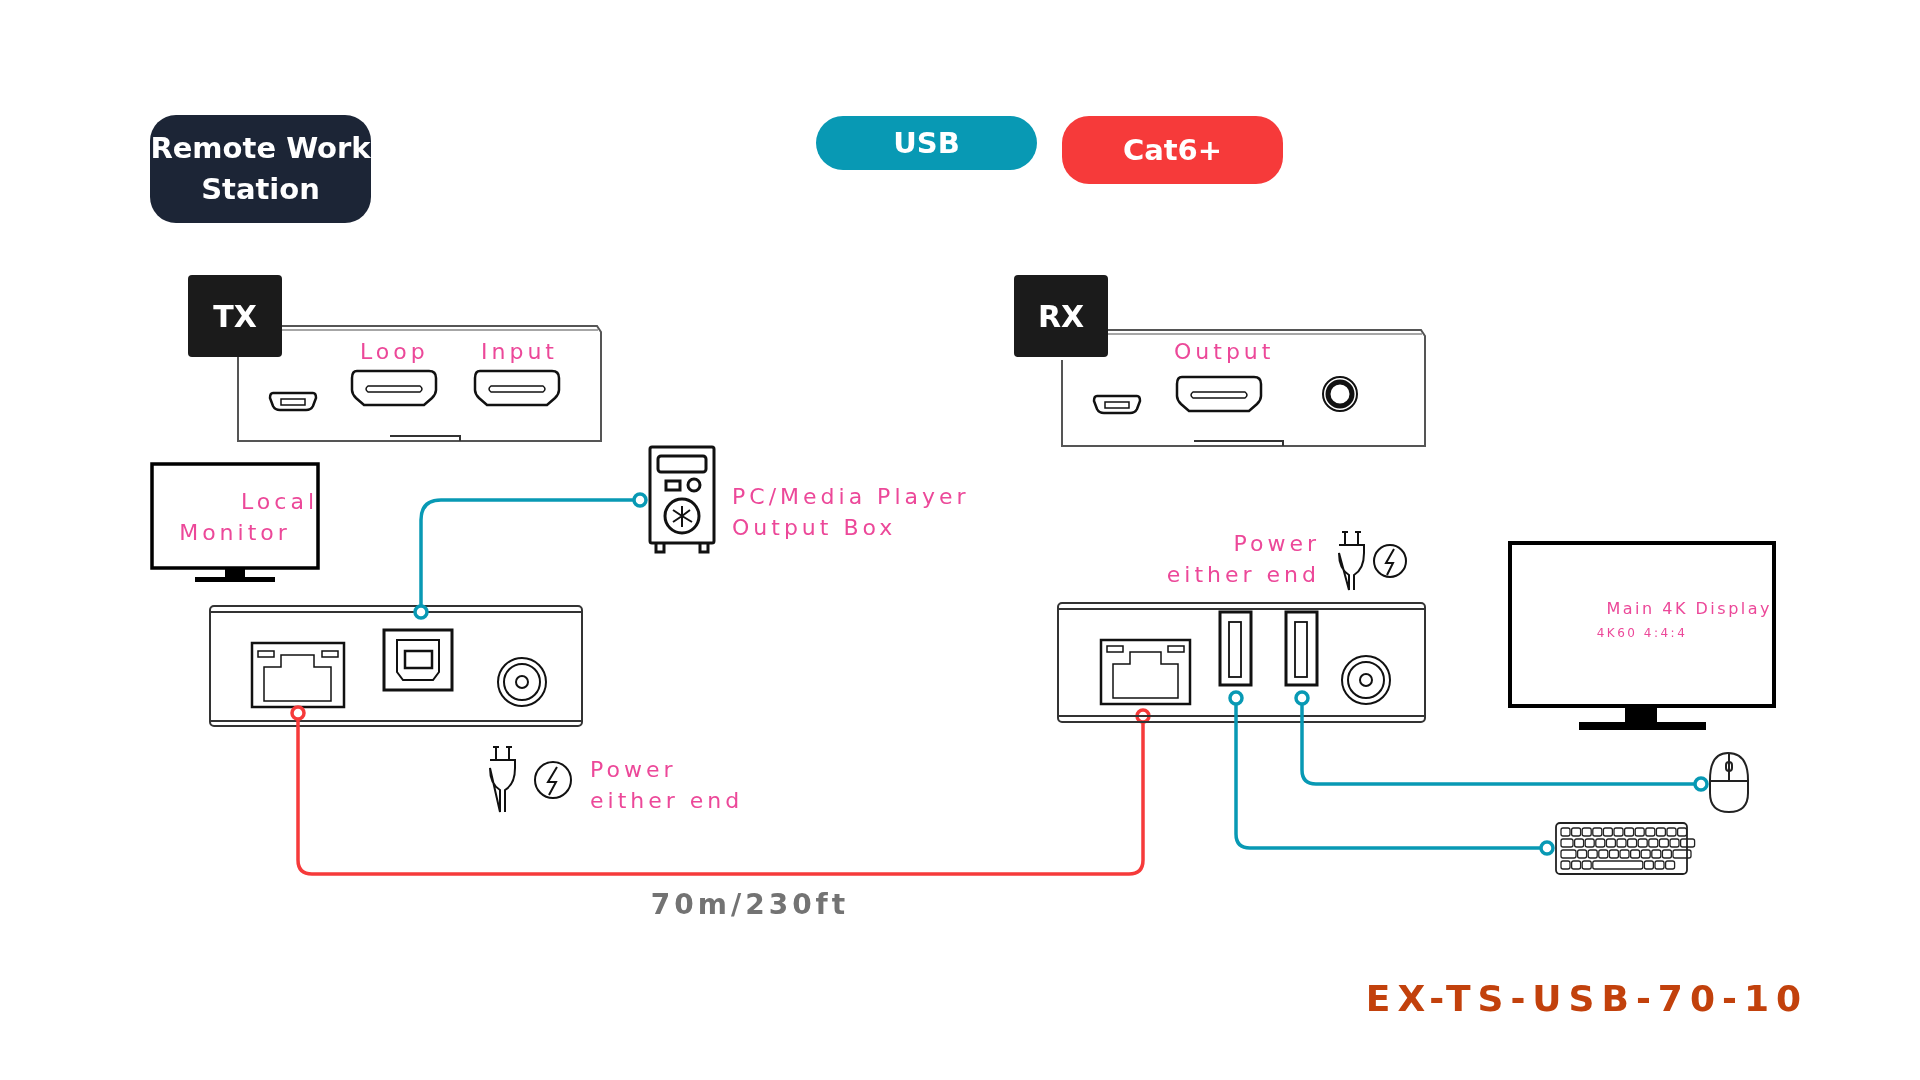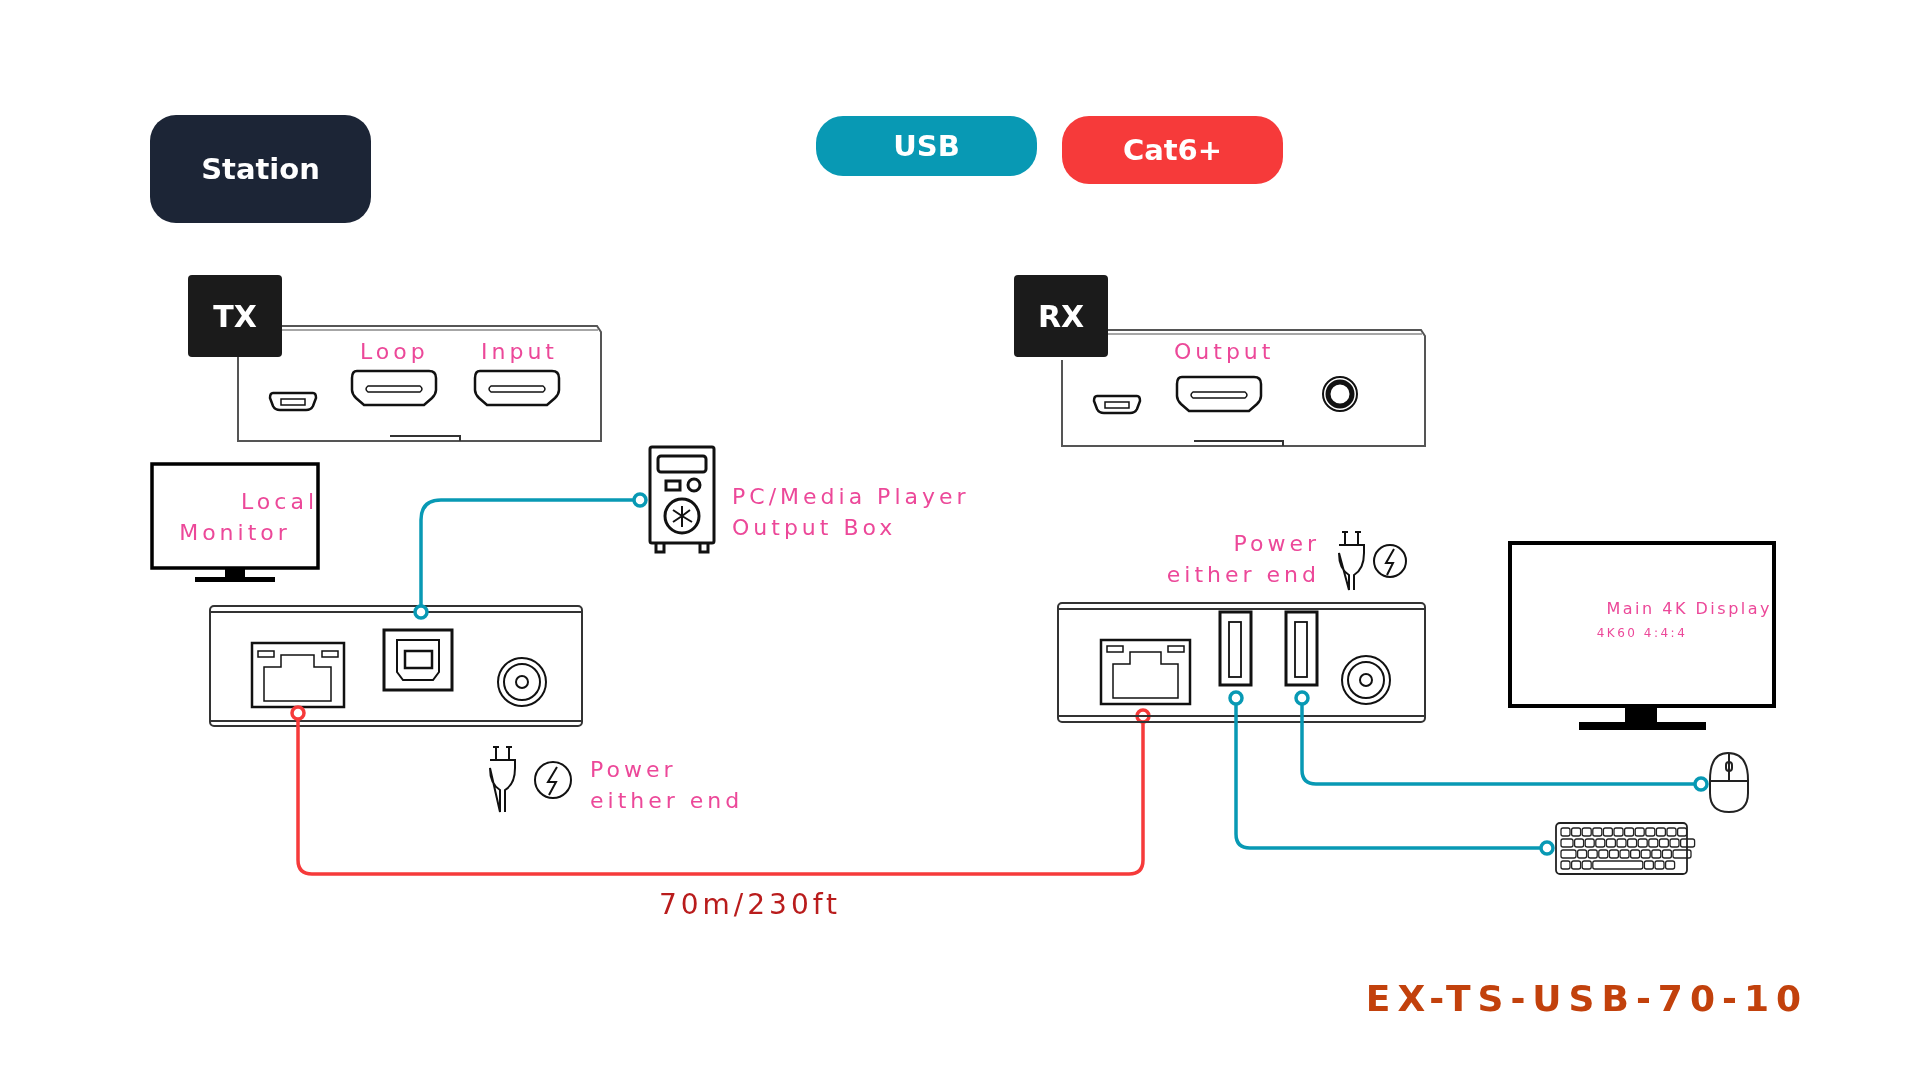--- a/index.html
+++ b/index.html
@@ -1,32 +1,33 @@
 <!DOCTYPE html>
 <html><head>
 <meta charset="utf-8">
 <style>
   html, body { margin:0; padding:0; background:#ffffff; }
   body { width:1920px; height:1080px; position:relative; overflow:hidden; font-family:"DejaVu Sans", sans-serif; }
   .pill { position:absolute; border-radius:27px; color:#fff; font-weight:bold; font-size:29px; display:flex; align-items:center; justify-content:center; font-family:"DejaVu Sans", sans-serif; }
   .title-box { position:absolute; left:150px; top:115px; width:221px; height:108px; background:#1c2536; border-radius:26px; color:#fff; font-weight:bold; font-size:29px; line-height:41px; display:flex; flex-direction:column; align-items:center; justify-content:center; text-align:center; }
   .badge { position:absolute; width:94px; height:82px; background:#1b1b1b; border-radius:4px; color:#fff; font-weight:bold; font-size:30px; display:flex; align-items:center; justify-content:center; z-index:3; }
   .label { position:absolute; color:#ec4899; font-family:"DejaVu Sans", sans-serif; letter-spacing:4px; font-size:22px; line-height:30px; white-space:nowrap; }
-  .dist { position:absolute; left:640px; top:888px; width:220px; text-align:center; font-weight:normal; font-size:28px; letter-spacing:4px; color:#b91c1c; }
+  .dist { position:absolute; left:640px; top:888px; width:220px; text-align:center; font-weight:bold; font-size:28px; letter-spacing:4px; color:#737373; }
   .model { position:absolute; right:112px; top:978px; font-weight:bold; font-size:36px; letter-spacing:7px; color:#c2410c; }
   svg.main { position:absolute; left:0; top:0; width:1920px; height:1080px; }
 </style>
 </head>
 <body>
 
 <div class="title-box">
+  <span>Remote Work</span>
   <span>Station</span>
 </div>
 
-<div class="pill" style="left:816px;top:116px;width:221px;height:60px;background:#0899b4;">USB</div>
+<div class="pill" style="left:816px;top:116px;width:221px;height:54px;background:#0899b4;">USB</div>
 <div class="pill" style="left:1062px;top:116px;width:221px;height:68px;background:#f63a3a;">Cat6+</div>
 
 <div class="badge" style="left:188px;top:275px;">TX</div>
 <div class="badge" style="left:1014px;top:275px;">RX</div>
 
 <svg class="main" viewBox="0 0 1920 1080">
 
   <g fill="none" stroke="#555" stroke-width="2">
     <path d="M270 326 L597 326 L601 332 L601 441 L238 441 L238 355"></path>
     <line x1="270" y1="330" x2="598" y2="330" stroke="#888" stroke-width="1.5"></line>

